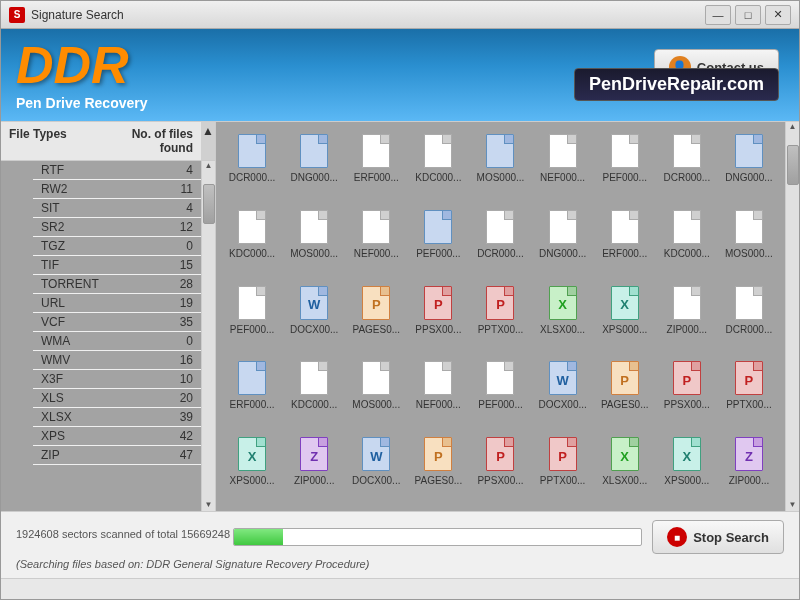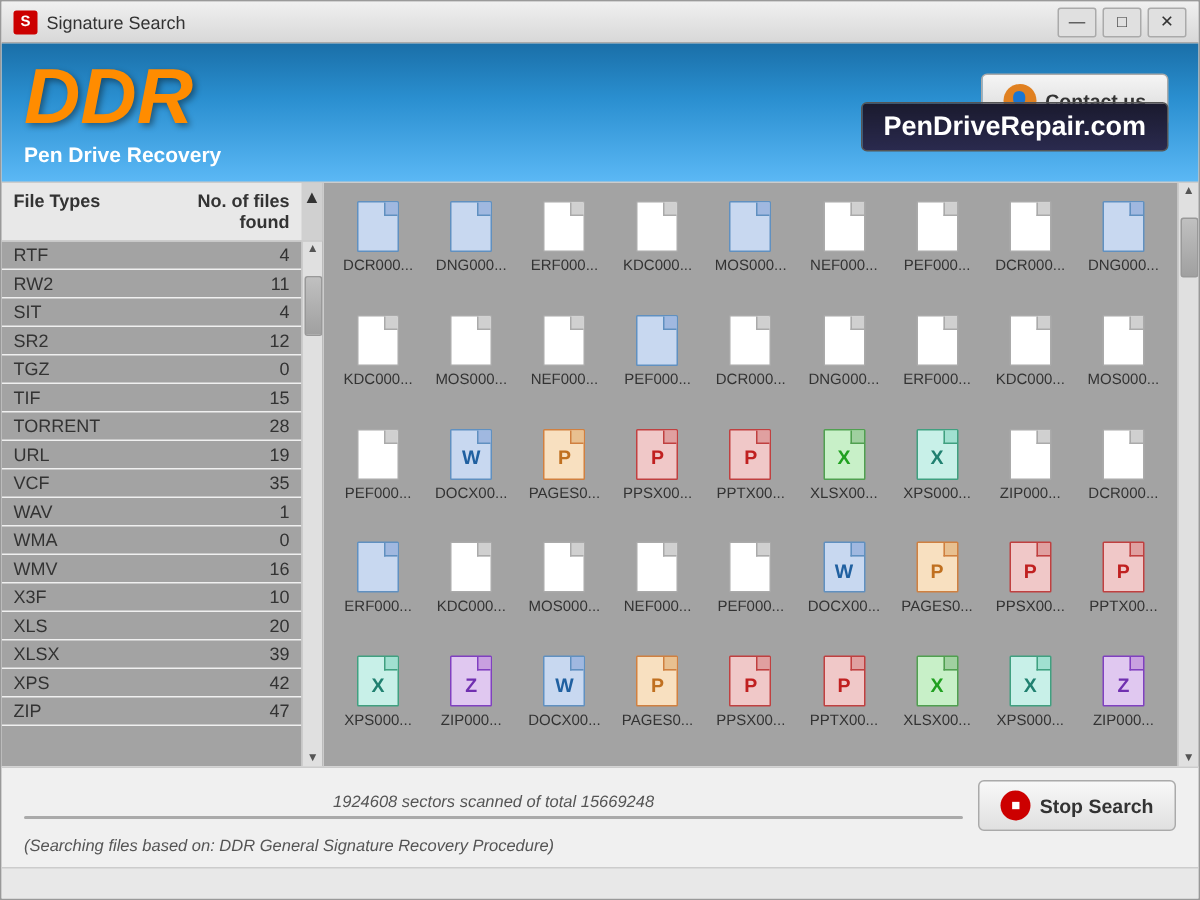--- a/index.html
+++ b/index.html
@@ -122,20 +122,21 @@
       border-bottom: 1px solid #ccc;
       font-size: 12px;
       font-weight: 600;
       color: #333;
     }
     .sidebar-header .col1 { padding: 5px 8px; flex: 1; }
     .sidebar-header .col2 { padding: 5px 8px; width: 80px; text-align: right; }
     .sidebar-rows {
       flex: 1;
       overflow: hidden;
+      margin-left: 32px;
     }
     .sidebar-row {
       display: flex;
       font-size: 12px;
       color: #333;
       padding: 2px 8px;
       border-bottom: 1px solid #f0f0f0;
     }
     .sidebar-row .col1 { flex: 1; }
     .sidebar-row .col2 { width: 60px; text-align: right; }
@@ -368,24 +369,20 @@
           </div>
           <div class="sidebar-row">
             <span class="col1">URL</span>
             <span class="col2">19</span>
           </div>
           <div class="sidebar-row">
             <span class="col1">VCF</span>
             <span class="col2">35</span>
           </div>
           <div class="sidebar-row">
-            <span class="col1">WAV</span>
-            <span class="col2">1</span>
-          </div>
-          <div class="sidebar-row">
             <span class="col1">WMA</span>
             <span class="col2">0</span>
           </div>
           <div class="sidebar-row">
             <span class="col1">WMV</span>
             <span class="col2">16</span>
           </div>
           <div class="sidebar-row">
             <span class="col1">X3F</span>
             <span class="col2">10</span>
@@ -784,21 +781,21 @@
         <div class="grid-scrollbar-thumb"></div>
         <div style="font-size:8px; cursor:pointer; color:#555; margin-top:auto; margin-bottom:2px;">▼</div>
       </div>
     </div>
   </div>
 
 </div>
 
 <div class="bottom-section">
   <div class="progress-row">
-    <div style="flex:1; display:flex; flex-direction:column; gap:3px;font-style:italic;">
+    <div style="flex:1; display:flex; flex-direction:row; gap:3px;">
       <div class="progress-text">1924608 sectors scanned of total 15669248</div>
       <div class="progress-bar-container">
         <div class="progress-bar-fill" id="progress-fill" style="width: 12%;"></div>
       </div>
     </div>
     <button class="stop-btn">
       <div class="stop-icon">■</div>
       <span>Stop Search</span>
     </button>
   </div>

